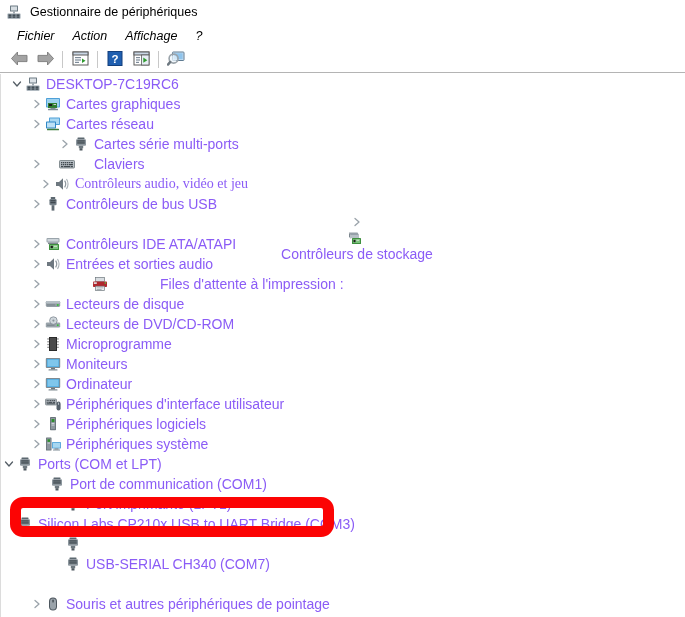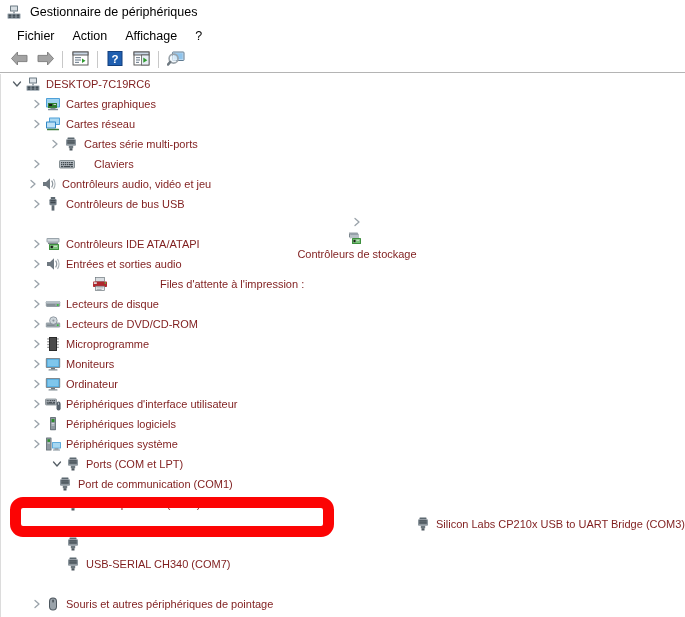--- a/index.html
+++ b/index.html
@@ -52,20 +52,21 @@
   }
 
   
   #menubar {
     height: 23px;
     display: flex;
     align-items: center;
     padding-left: 8px;
     background: #ffffff;
     box-sizing: border-box;
+    font-style: italic;
   }
   .menu-item {
     font-size: 12.5px;
     color: #000000;
     padding: 2px 9px;
     white-space: nowrap;
     cursor: default;
   }
 
   
@@ -116,22 +117,22 @@
     display: flex; align-items: center; justify-content: center;
   }
   .chev svg { display: block; }
   .row-icon {
     width: 16px; height: 16px;
     flex: 0 0 auto;
     margin-right: 5px;
     position: relative;
   }
   .row-label {
-    font-size: 11px;
-    color: #7f1d1d;
+    font-size: 14px;
+    color: #8b5cf6;
     line-height: 16px;
   }
 
   
   #red-box {
     position: absolute;
     left: 10px;
     top: 497px;
     width: 324px;
     height: 40px;
@@ -294,21 +295,21 @@
         </span>
         <span class="row-icon"><svg width="16" height="16" viewBox="0 0 16 16">
             <rect x="4" y="1.5" width="11" height="7.5" rx="0.7" fill="#4ea0d8"></rect>
             <rect x="5" y="2.5" width="9" height="5.5" fill="#a9d8f2"></rect>
             <rect x="1" y="5.5" width="10" height="7" rx="0.7" fill="#2f87c6"></rect>
             <rect x="2" y="6.5" width="8" height="5" fill="#bde1f6"></rect>
             <rect x="2" y="12.8" width="12" height="1.5" rx="0.4" fill="#3d7d3d"></rect>
           </svg></span>
         <span class="row-label">Cartes réseau</span>
       </div>
-      <div class="row" style="padding-left: 46px;">
+      <div class="row" style="padding-left: 30px; margin-left: 26px;">
         <span class="chev">
           <svg width="10" height="10" viewBox="0 0 10 10">
             <path d="M3 1.5 L7 5 L3 8.5" fill="none" stroke="#9aa3aa" stroke-width="1.3" stroke-linecap="round" stroke-linejoin="round"></path>
           </svg>
         </span>
         <span class="row-icon"><svg width="16" height="16" viewBox="0 0 16 16">
             <rect x="4.5" y="1.5" width="7" height="2" rx="0.4" fill="#5c6870"></rect>
             <rect x="3" y="3.2" width="10" height="6.6" rx="1" fill="#8d979e"></rect>
             <rect x="4.2" y="4.3" width="7.6" height="1.3" fill="#3c464d"></rect>
             <rect x="4.2" y="6.3" width="7.6" height="1.3" fill="#3c464d"></rect>
@@ -335,21 +336,21 @@
             <rect x="4" y="8" width="1.4" height="1.3" fill="#41494f"></rect>
             <rect x="6" y="8" width="1.4" height="1.3" fill="#41494f"></rect>
             <rect x="8" y="8" width="1.4" height="1.3" fill="#41494f"></rect>
             <rect x="10" y="8" width="3.9" height="1.3" fill="#41494f"></rect>
             <rect x="2" y="10" width="2.4" height="1.2" fill="#41494f"></rect>
             <rect x="5" y="10" width="6" height="1.2" fill="#41494f"></rect>
             <rect x="11.6" y="10" width="2.3" height="1.2" fill="#41494f"></rect>
           </svg></span>
         <span class="row-label">Claviers</span>
       </div>
-      <div class="row" style="padding-left: 24px;">
+      <div class="row" style="padding-left: 37px; font-family: Liberation Serif, serif;">
         <span class="chev">
           <svg width="10" height="10" viewBox="0 0 10 10">
             <path d="M3 1.5 L7 5 L3 8.5" fill="none" stroke="#9aa3aa" stroke-width="1.3" stroke-linecap="round" stroke-linejoin="round"></path>
           </svg>
         </span>
         <span class="row-icon"><svg width="16" height="16" viewBox="0 0 16 16">
             <path d="M2 6 L5 6 L9 2.2 L9 13.8 L5 10 L2 10 Z" fill="#6e7880"></path>
             <path d="M10.6 4.6 Q12.9 8 10.6 11.4" fill="none" stroke="#8d969d" stroke-width="1.2"></path>
             <path d="M12.5 3 Q15.6 8 12.5 13" fill="none" stroke="#a8b0b6" stroke-width="1.1"></path>
           </svg></span>
@@ -562,37 +563,37 @@
             <rect x="1.8" y="2.4" width="3.9" height="11.2" fill="#8e989f"></rect>
             <rect x="2.5" y="3.3" width="2.5" height="2.6" fill="#2f8f2f"></rect>
             <rect x="2.5" y="6.6" width="2.5" height="0.9" fill="#d7dce0"></rect>
             <rect x="7" y="6" width="9" height="6.5" rx="0.7" fill="#4ea0d8"></rect>
             <rect x="7.8" y="6.8" width="7.4" height="4.9" fill="#a6d7f1"></rect>
             <rect x="9.5" y="12.5" width="4" height="1" fill="#6e7980"></rect>
             <rect x="8" y="13.4" width="7" height="1.1" rx="0.3" fill="#7e8b95"></rect>
           </svg></span>
         <span class="row-label">Périphériques système</span>
       </div>
-      <div class="row" style=" margin-left: 48px;">
+      <div class="row" style="">
         <span class="chev">
           <svg width="10" height="10" viewBox="0 0 10 10">
             <path d="M1.5 3 L5 7 L8.5 3" fill="none" stroke="#555e66" stroke-width="1.3" stroke-linecap="round" stroke-linejoin="round"></path>
           </svg>
         </span>
         <span class="row-icon"><svg width="16" height="16" viewBox="0 0 16 16">
             <rect x="4.5" y="1.5" width="7" height="2" rx="0.4" fill="#5c6870"></rect>
             <rect x="3" y="3.2" width="10" height="6.6" rx="1" fill="#8d979e"></rect>
             <rect x="4.2" y="4.3" width="7.6" height="1.3" fill="#3c464d"></rect>
             <rect x="4.2" y="6.3" width="7.6" height="1.3" fill="#3c464d"></rect>
             <rect x="5.8" y="9.8" width="4.4" height="2.4" fill="#6e787f"></rect>
             <rect x="6.5" y="12.2" width="3" height="2.3" fill="#4f5960"></rect>
           </svg></span>
         <span class="row-label">Ports (COM et LPT)</span>
       </div>
-      <div class="row" style="padding-left: 40px;">
+      <div class="row" style="padding-left: 32px;">
         <span class="chev"></span>
         <span class="row-icon"><svg width="16" height="16" viewBox="0 0 16 16">
             <rect x="4.5" y="1.5" width="7" height="2" rx="0.4" fill="#5c6870"></rect>
             <rect x="3" y="3.2" width="10" height="6.6" rx="1" fill="#8d979e"></rect>
             <rect x="4.2" y="4.3" width="7.6" height="1.3" fill="#3c464d"></rect>
             <rect x="4.2" y="6.3" width="7.6" height="1.3" fill="#3c464d"></rect>
             <rect x="5.8" y="9.8" width="4.4" height="2.4" fill="#6e787f"></rect>
             <rect x="6.5" y="12.2" width="3" height="2.3" fill="#4f5960"></rect>
           </svg></span>
         <span class="row-label">Port de communication (COM1)</span>
@@ -602,21 +603,21 @@
         <span class="row-icon"><svg width="16" height="16" viewBox="0 0 16 16">
             <rect x="4.5" y="1.5" width="7" height="2" rx="0.4" fill="#5c6870"></rect>
             <rect x="3" y="3.2" width="10" height="6.6" rx="1" fill="#8d979e"></rect>
             <rect x="4.2" y="4.3" width="7.6" height="1.3" fill="#3c464d"></rect>
             <rect x="4.2" y="6.3" width="7.6" height="1.3" fill="#3c464d"></rect>
             <rect x="5.8" y="9.8" width="4.4" height="2.4" fill="#6e787f"></rect>
             <rect x="6.5" y="12.2" width="3" height="2.3" fill="#4f5960"></rect>
           </svg></span>
         <span class="row-label">Port imprimante (LPT1)</span>
       </div>
-      <div class="row" style="padding-left: 48px; justify-content: flex-end;">
+      <div class="row" style="">
         <span class="chev"></span>
         <span class="row-icon"><svg width="16" height="16" viewBox="0 0 16 16">
             <rect x="4.5" y="1.5" width="7" height="2" rx="0.4" fill="#5c6870"></rect>
             <rect x="3" y="3.2" width="10" height="6.6" rx="1" fill="#8d979e"></rect>
             <rect x="4.2" y="4.3" width="7.6" height="1.3" fill="#3c464d"></rect>
             <rect x="4.2" y="6.3" width="7.6" height="1.3" fill="#3c464d"></rect>
             <rect x="5.8" y="9.8" width="4.4" height="2.4" fill="#6e787f"></rect>
             <rect x="6.5" y="12.2" width="3" height="2.3" fill="#4f5960"></rect>
           </svg></span>
         <span class="row-label">Silicon Labs CP210x USB to UART Bridge (COM3)</span>

